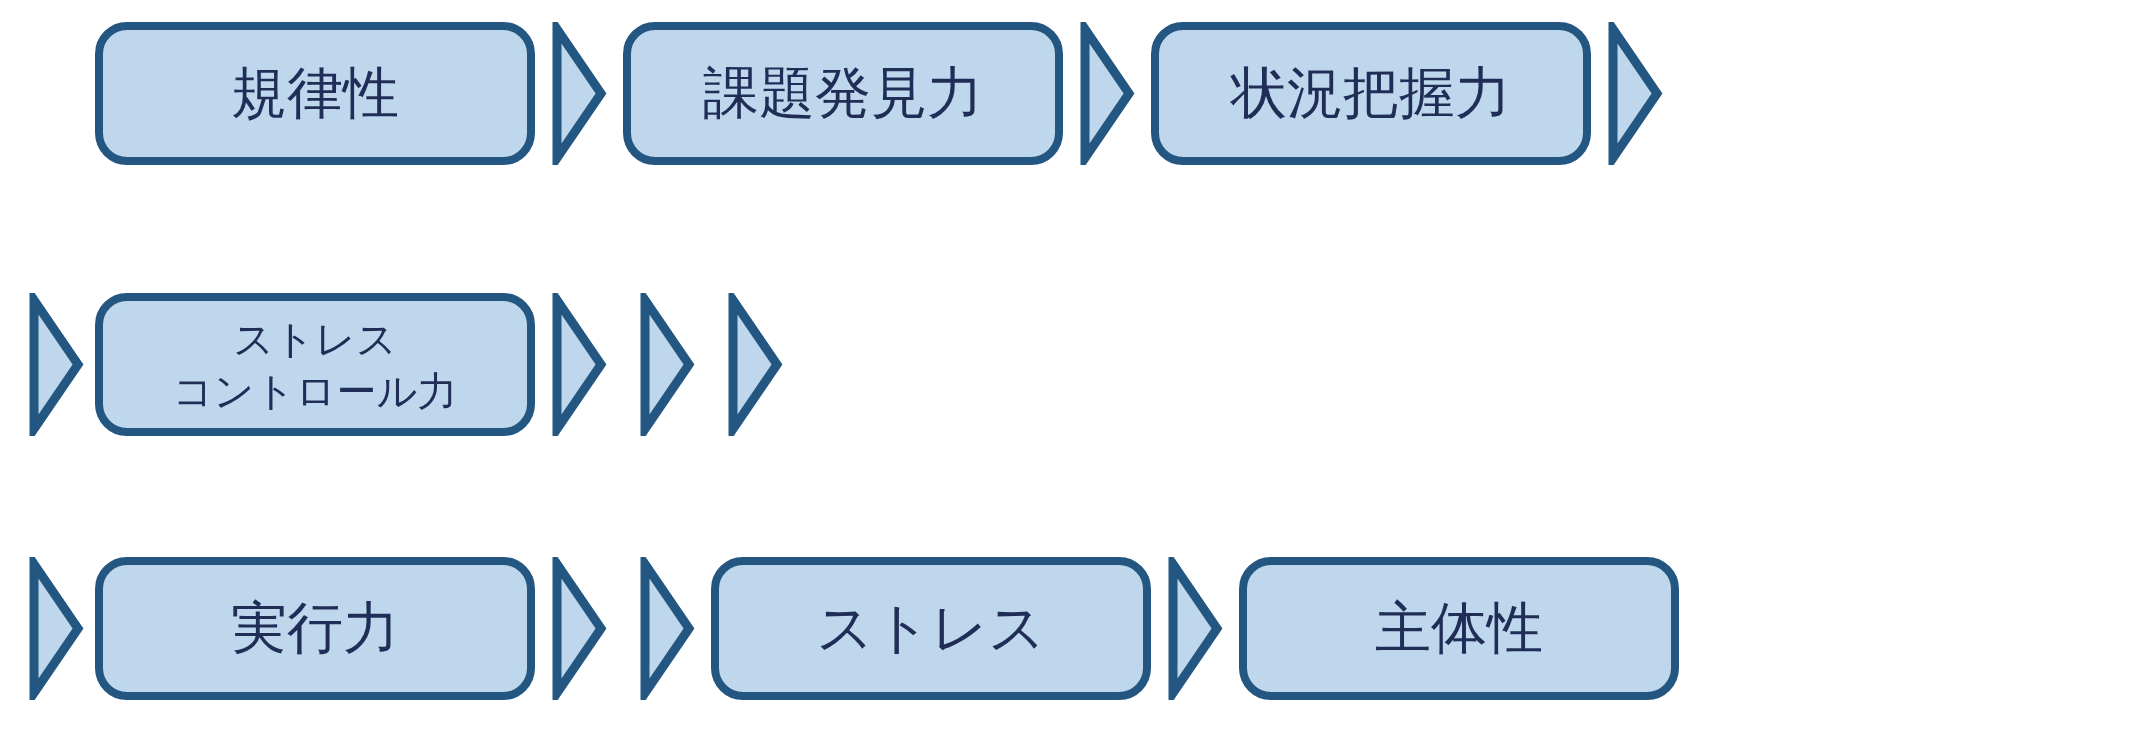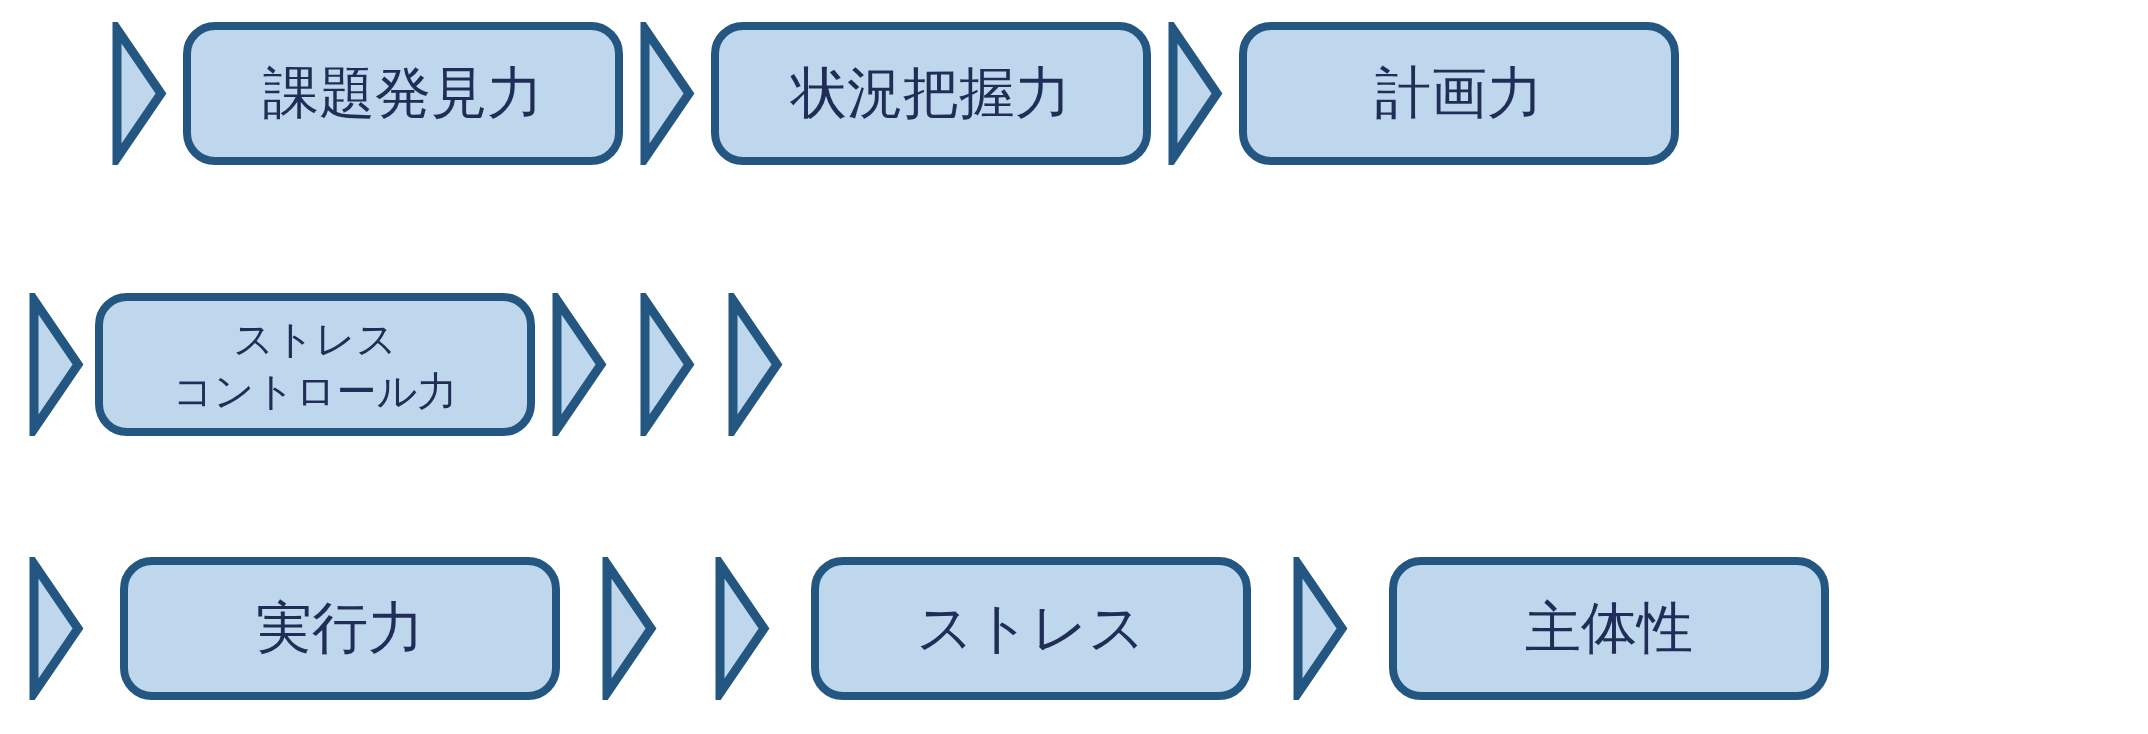--- a/index.html
+++ b/index.html
@@ -15,21 +15,21 @@
     font-family: "Liberation Sans", sans-serif;
     overflow: hidden;
   }
   .flow-row {
     position: absolute;
     display: flex;
     align-items: center;
   }
   .row-1 { top: 22px;  left: 95px; }
   .row-2 { top: 293px; left: 28px; }
-  .row-3 { top: 557px; left: 28px; gap: 25px; }
+  .row-3 { top: 557px; left: 28px; }
 
   .skill-box {
     box-sizing: border-box;
     width: 440px;
     height: 143px;
     background: #BFD7EC;
     border: 8px solid #235680;
     border-radius: 32px;
     display: flex;
     align-items: center;
@@ -68,43 +68,43 @@
     height: 143px;
     display: block;
   }
 </style>
 </head>
 <body>
 
 <div class="canvas">
 
   <div class="flow-row row-1">
+    <div class="skill-box">
+      <span class="label">規律性</span>
+    </div>
     <div class="arrow-gap">
       <svg class="chevron" viewBox="0 0 56 143" aria-hidden="true">
         <polygon points="6,7 50,71.5 6,136" fill="#BFD7EC" stroke="#235680" stroke-width="9" stroke-linejoin="miter"></polygon>
       </svg>
     </div>
     <div class="skill-box">
       <span class="label">課題発見力</span>
     </div>
     <div class="arrow-gap">
       <svg class="chevron" viewBox="0 0 56 143" aria-hidden="true">
         <polygon points="6,7 50,71.5 6,136" fill="#BFD7EC" stroke="#235680" stroke-width="9" stroke-linejoin="miter"></polygon>
       </svg>
     </div>
     <div class="skill-box">
       <span class="label">状況把握力</span>
     </div>
     <div class="arrow-gap">
       <svg class="chevron" viewBox="0 0 56 143" aria-hidden="true">
         <polygon points="6,7 50,71.5 6,136" fill="#BFD7EC" stroke="#235680" stroke-width="9" stroke-linejoin="miter"></polygon>
       </svg>
-    </div>
-    <div class="skill-box">
-      <span class="label">計画力</span>
     </div>
   </div>
 
   <div class="flow-row row-2">
     <div class="lead-arrow-gap">
       <svg class="chevron" viewBox="0 0 56 143" aria-hidden="true">
         <polygon points="6,7 50,71.5 6,136" fill="#BFD7EC" stroke="#235680" stroke-width="9" stroke-linejoin="miter"></polygon>
       </svg>
     </div>
     <div class="skill-box two-line">

